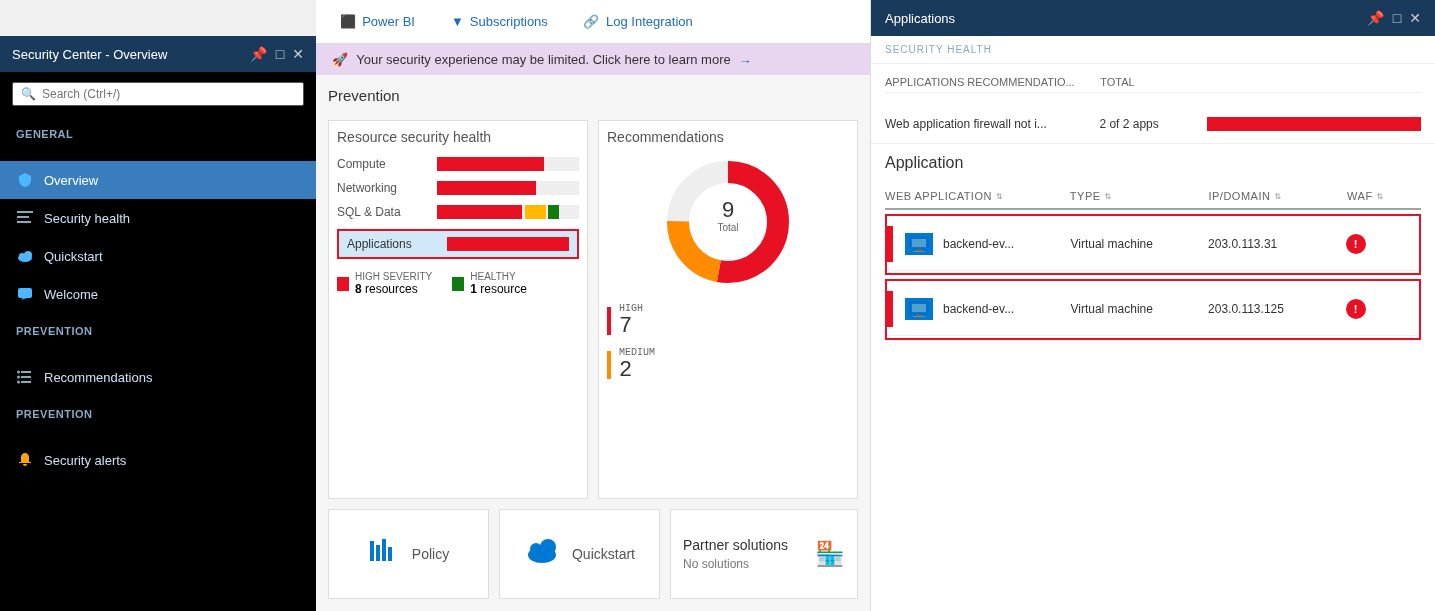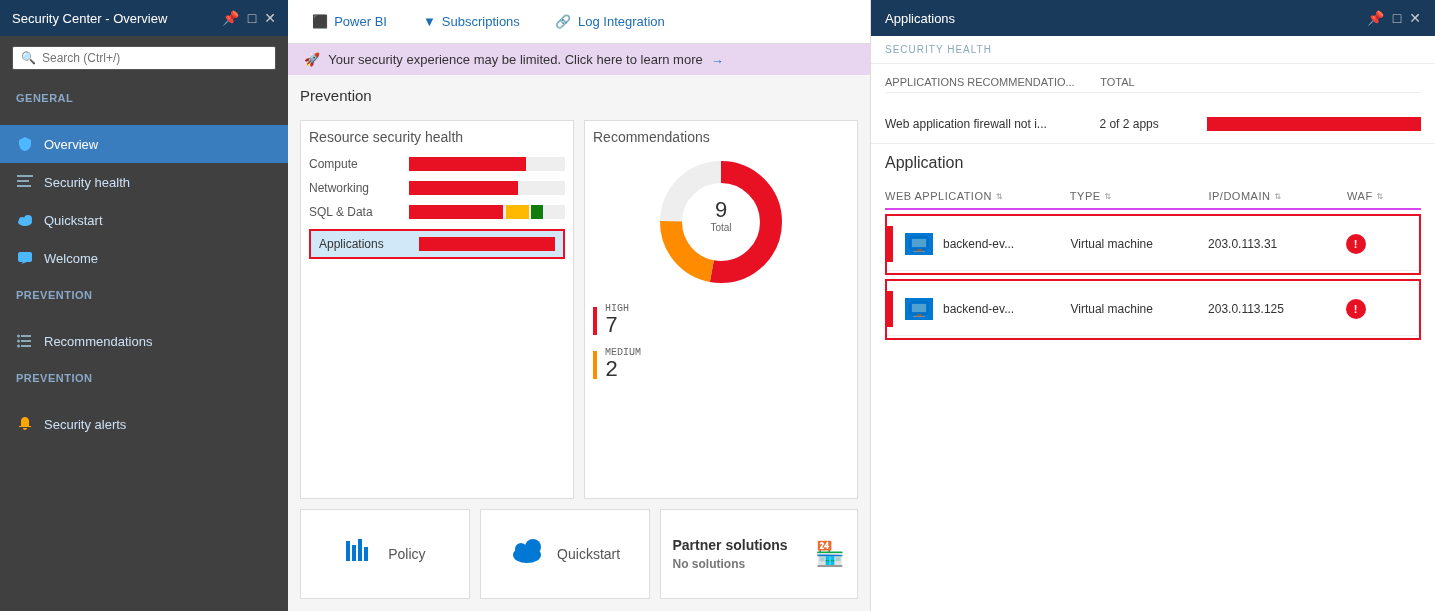--- a/index.html
+++ b/index.html
@@ -8,25 +8,26 @@
     .title-bar-controls span { font-size: 14px; cursor: pointer; color: #ccc; }
 
     .main-layout {
       display: flex;
       flex: 1;
       overflow: hidden;
     }
 
     
     .left-panel {
-      width: 288px;
-      background: #404040;
+      width: 316px;
+      background: #000000;
       display: flex;
       flex-direction: column;
       flex-shrink: 0;
+      margin-top: 36px;
     }
     .left-title-bar {
       background: #1a3a5c;
       color: white;
       display: flex;
       align-items: center;
       justify-content: space-between;
       padding: 0 12px;
       height: 36px;
     }
@@ -202,21 +203,21 @@
     .bottom-card {
       background: white;
       border: 1px solid #ddd;
       flex: 1;
       display: flex;
       align-items: center;
       justify-content: center;
       gap: 12px;
       padding: 12px;
     }
-    .partner-card { flex: 1.2; font-weight: bold; }
+    .partner-card { flex: 1.2; }
 
     
     .app-panel {
       width: 565px;
       background: white;
       border-left: 1px solid #ddd;
       display: flex;
       flex-direction: column;
       flex-shrink: 0;
     }
@@ -229,21 +230,21 @@
       padding: 0 14px;
       height: 36px;
     }
     .app-panel-subtitle { font-size: 10px; color: #8ab; letter-spacing: 1px; text-transform: uppercase; padding: 8px 14px; background: white; border-bottom: 1px solid #eee; }
 
     .app-table { flex: 1; overflow-y: auto; padding: 8px 14px; }
     .app-table-header {
       display: flex;
       align-items: flex-end;
       padding: 6px 0;
-      border-bottom: 2px solid #d946ef;
+      border-bottom: 2px solid #a3a3a3;
       font-size: 11px;
       color: #666;
       text-transform: uppercase;
       letter-spacing: 0.5px;
     }
     .col-app { flex: 2; display: flex; align-items: center; gap: 4px; }
     .col-type { flex: 1.5; display: flex; align-items: center; gap: 4px; }
     .col-ip { flex: 1.5; display: flex; align-items: center; gap: 4px; }
     .col-waf { flex: 0.8; display: flex; align-items: center; gap: 4px; }
 
@@ -456,20 +457,36 @@
                 <div style="position:absolute; top:0; left:62%; height:100%; width:15%; background:#ffb900;"></div>
                 <div style="position:absolute; top:0; left:78%; height:100%; width:8%; background:#107c10;"></div>
               </div>
             </div>
 
             <div class="app-row-highlighted">
               <div class="health-label">Applications</div>
               <div style="flex:1; height:14px; background:#e81123;"></div>
             </div>
 
+            <div class="severity-stats">
+              <div class="stat-item">
+                <div class="stat-dot-red"></div>
+                <div>
+                  <div style="font-size:10px; color:#666; text-transform:uppercase;">HIGH SEVERITY</div>
+                  <div><strong>8</strong> resources</div>
+                </div>
+              </div>
+              <div class="stat-item">
+                <div class="stat-dot-green"></div>
+                <div>
+                  <div style="font-size:10px; color:#666; text-transform:uppercase;">HEALTHY</div>
+                  <div><strong>1</strong> resource</div>
+                </div>
+              </div>
+            </div>
           </div>
 
           <div class="card">
             <div class="card-title">Recommendations</div>
 
             <div class="donut-container">
               <svg width="130" height="130" viewBox="0 0 130 130">
 
                 <circle cx="65" cy="65" r="50" fill="none" stroke="#eee" stroke-width="22"></circle>
 

